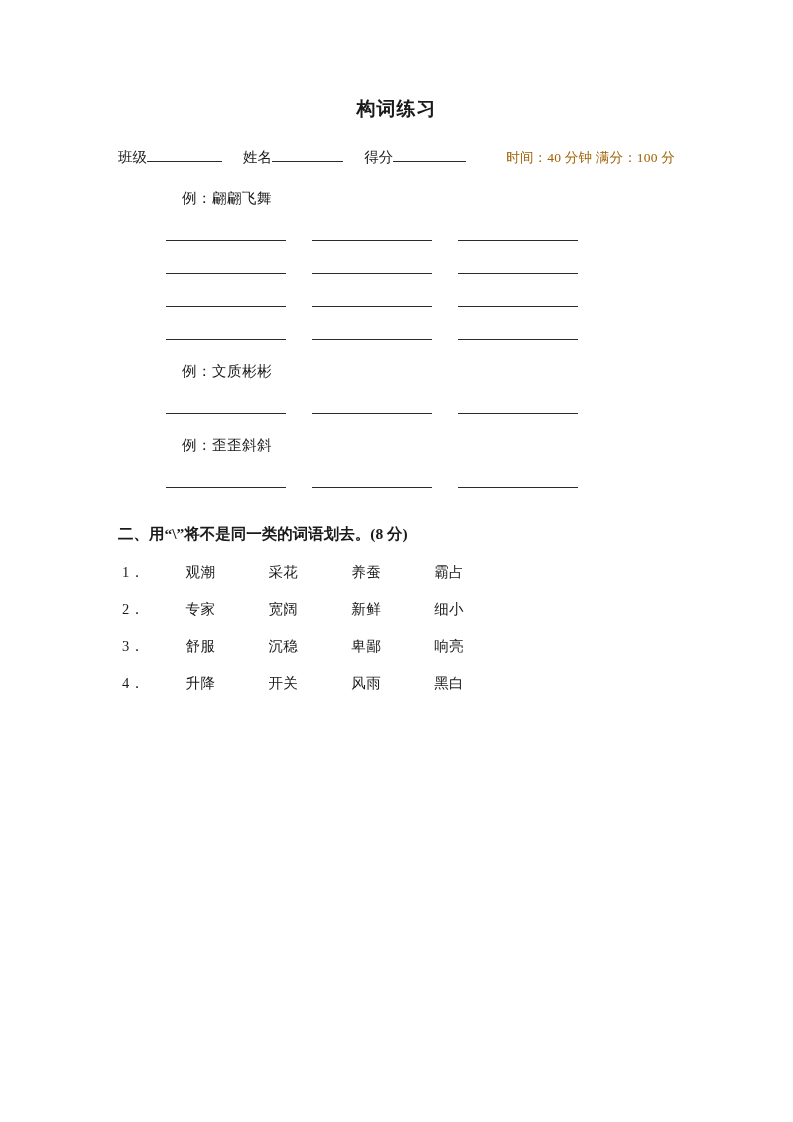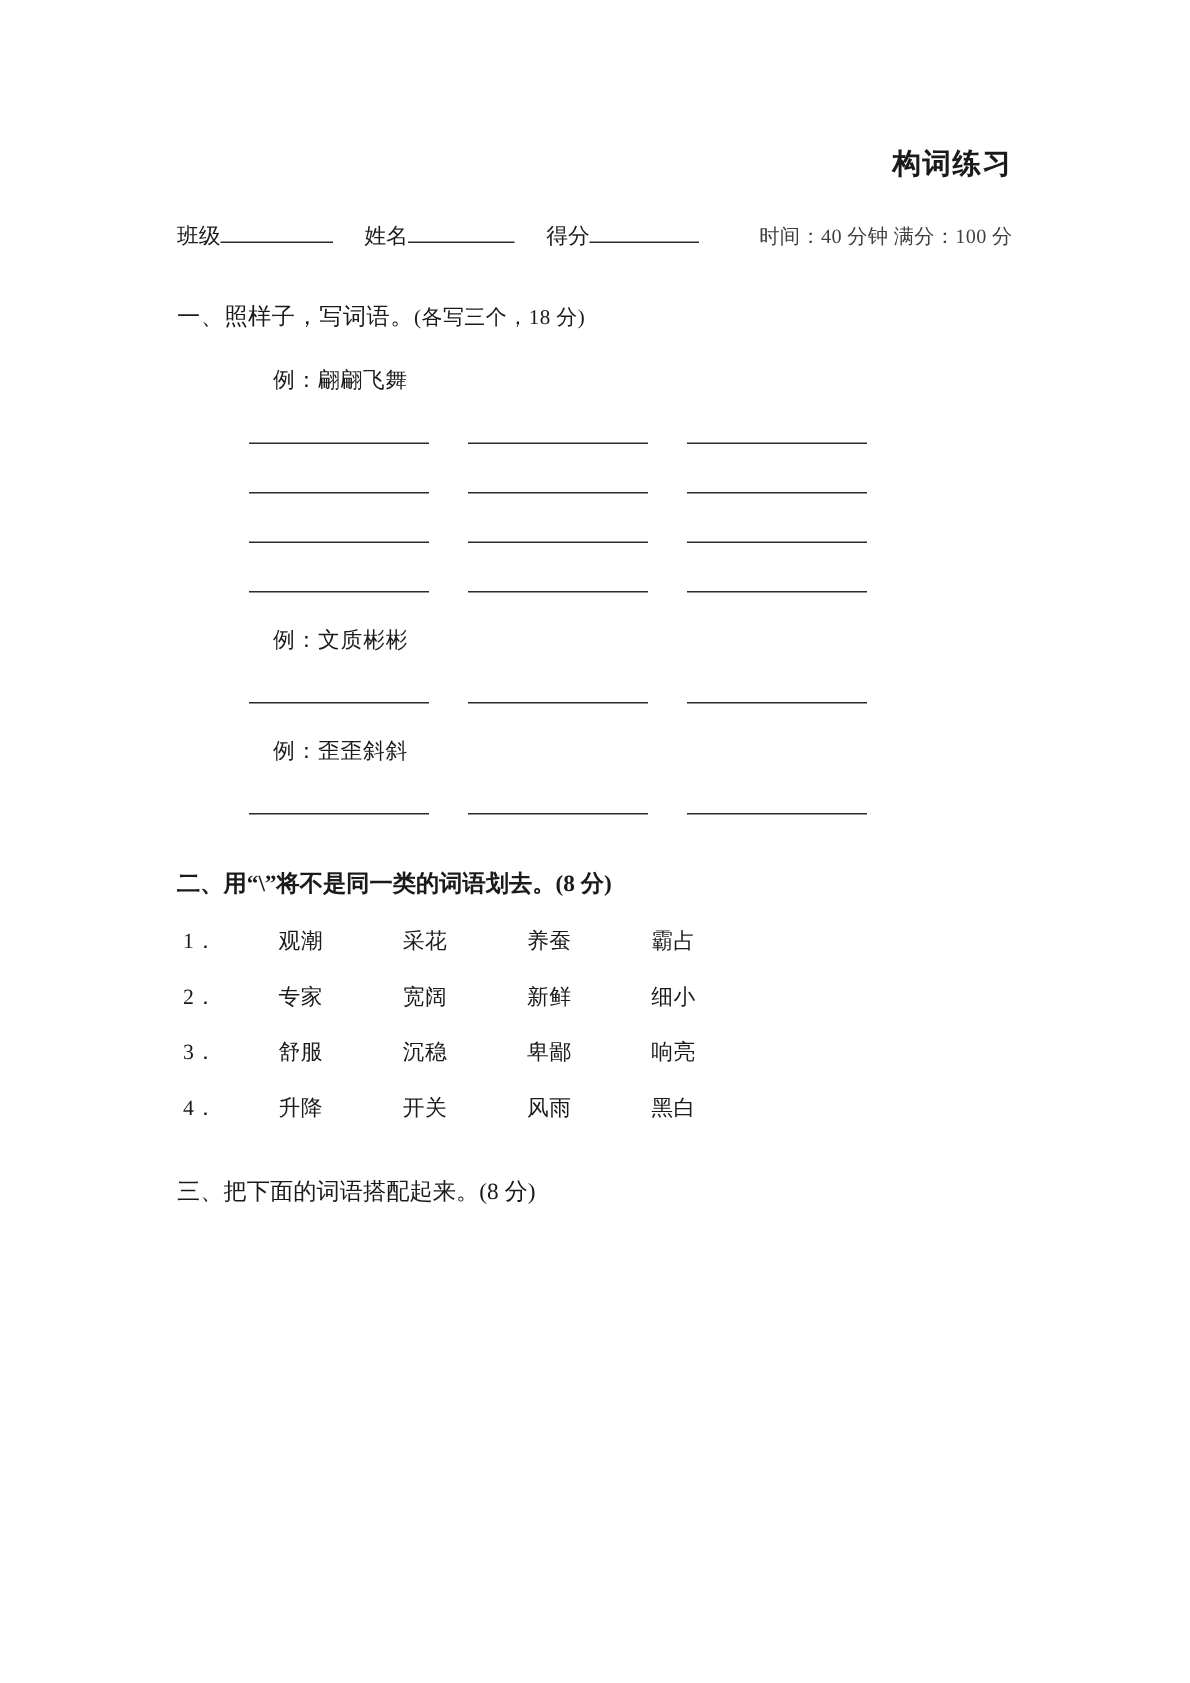--- a/index.html
+++ b/index.html
@@ -16,21 +16,21 @@
     overflow: hidden;
   }
   .page {
     position: relative;
     width: 793px;
     height: 1122px;
     box-sizing: border-box;
     padding: 0 118px;
   }
   .doc-title {
-    text-align: right;
+    text-align: center;
     font-size: 19px;
     font-weight: bold;
     letter-spacing: 1px;
     margin-top: 96px;
     margin-bottom: 0;
     font-family: "Liberation Sans", "DejaVu Sans", sans-serif;
   }
   .info-row {
     margin-top: 26px;
     font-size: 14.5px;
@@ -46,21 +46,21 @@
     border-bottom: 1px solid #2b2b2b;
     height: 13px;
     vertical-align: baseline;
   }
   .w80 { width: 78px; }
   .w74 { width: 74px; }
   .w76 { width: 76px; }
   .gap-22 { display: inline-block; width: 22px; }
   .time-score {
     margin-left: 40px;
-    color: #404040;
+    color: #a16207;
     font-size: 13.5px;
     letter-spacing: 0.2px;
   }
   .section-head {
     font-size: 15.5px;
     margin-top: 34px;
     letter-spacing: 0.3px;
   }
   .section-head .hint {
     font-size: 14px;
@@ -118,23 +118,20 @@
     <span class="blank-ul w80"></span>
     <span class="gap-22"></span>
     <span class="field">姓名</span>
     <span class="blank-ul w74"></span>
     <span class="gap-22"></span>
     <span class="field">得分</span>
     <span class="blank-ul w76"></span>
     <span class="time-score">时间：40 分钟  满分：100 分</span>
   </div>
 
-  <div class="section-head">
-    <span>一、照样子，写词语。</span><span class="hint">(各写三个，18 分)</span>
-  </div>
 
   <div class="example-line">例：翩翩飞舞</div>
   <div class="answer-line">
     <span class="answer-blank"></span>
     <span class="answer-blank"></span>
     <span class="answer-blank"></span>
   </div>
 
   <div class="answer-line">
     <span class="answer-blank"></span>
@@ -194,17 +191,14 @@
     <span class="word">响亮</span>
   </div>
   <div class="q-item">
     <span class="num">4．</span>
     <span class="word">升降</span>
     <span class="word">开关</span>
     <span class="word">风雨</span>
     <span class="word">黑白</span>
   </div>
 
-  <div class="q3-head">
-    <span>三、把下面的词语搭配起来。</span><span class="hint">(8 分)</span>
-  </div>
 
 </div>
 
 </body></html>

